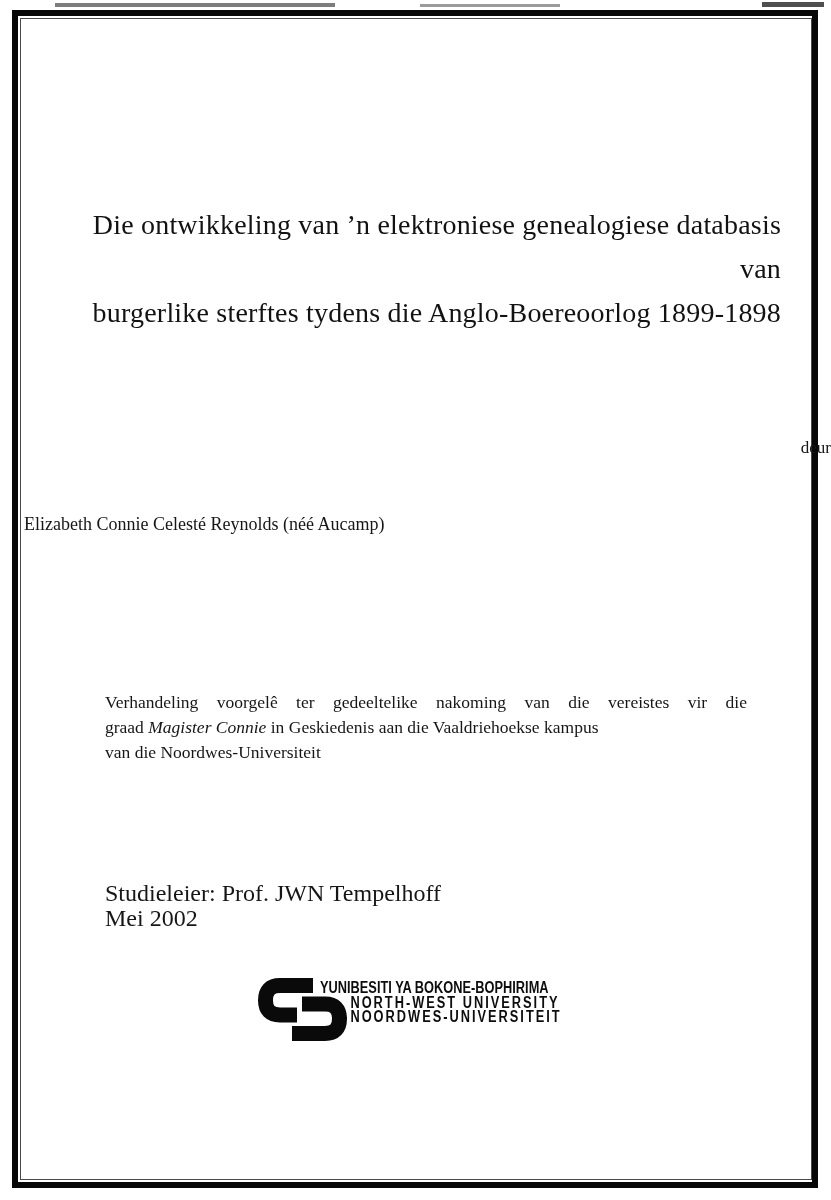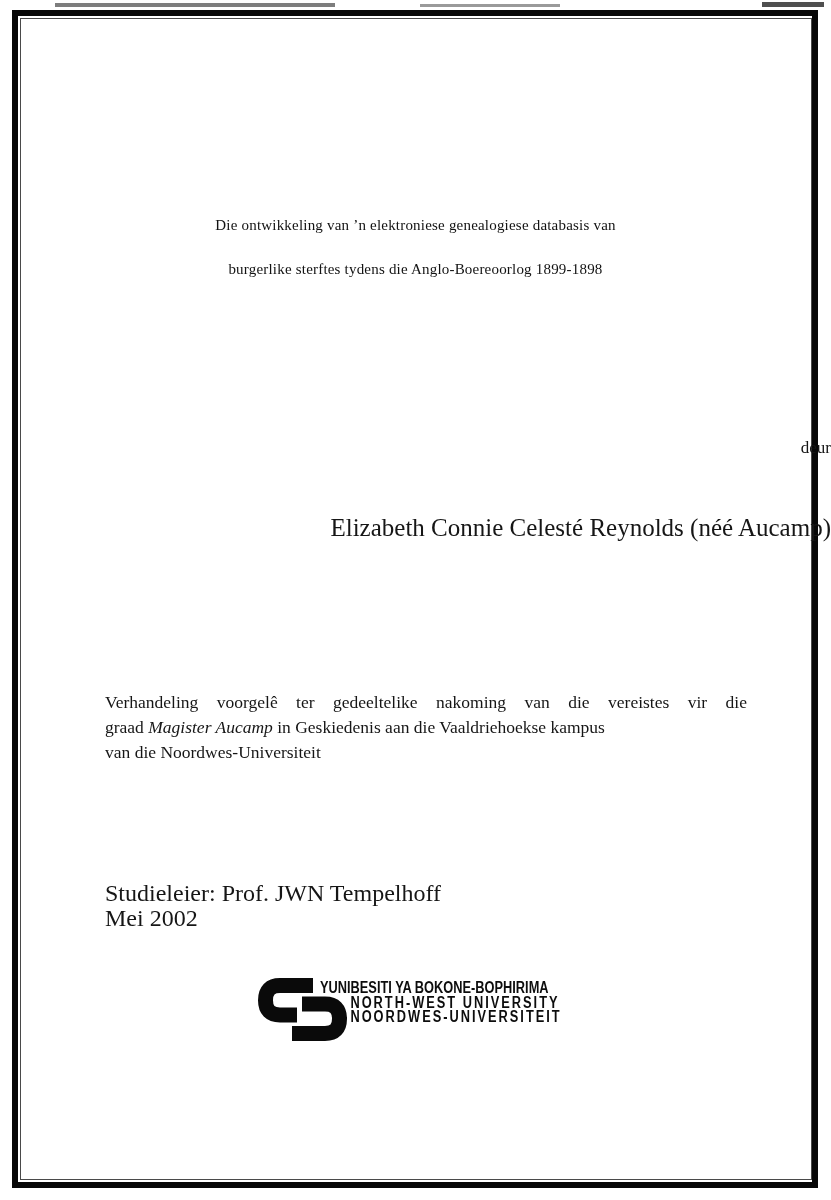--- a/index.html
+++ b/index.html
@@ -23,35 +23,35 @@
     width: 792px; height: 1162px;
     border: 1px solid #4a4a4a;
     box-sizing: border-box;
   }
   .streak1 { position: absolute; top: 3px; left: 55px; width: 280px; height: 4px; background: #7d7d7d; }
   .streak2 { position: absolute; top: 4px; left: 420px; width: 140px; height: 3px; background: #9a9a9a; }
   .streak3 { position: absolute; top: 2px; left: 762px; width: 62px; height: 5px; background: #4f4f4f; }
 
   .title {
     position: absolute; left: 50px; right: 50px; top: 203px;
-    text-align: center;
-    font-size: 15px;
+    text-align: right;
+    font-size: 28px;
     line-height: 44px;
     letter-spacing: 0.2px;
     color: #121212;
   }
   .byline {
     position: absolute; left: 0; right: 0; top: 438px;
     text-align: right;
     font-size: 17px;
   }
   .author {
     position: absolute; left: 0; right: 0; top: 514px;
-    text-align: right;
-    font-size: 25px;
+    text-align: left;
+    font-size: 18px;
     margin-left: 24px;
   }
   .submission {
     position: absolute; left: 105px; top: 658px;
     width: 642px;
     font-size: 17.5px;
     line-height: 25px;
   }
   .submission .just { text-align: justify; text-align-last: justify; margin-top: 32px; }
   .submission i { font-style: italic; }
@@ -95,21 +95,21 @@
     <div>Die ontwikkeling van ’n elektroniese genealogiese databasis van</div>
     <div>burgerlike sterftes tydens die Anglo-Boereoorlog 1899-1898</div>
   </div>
 
   <div class="byline">deur</div>
 
   <div class="author">Elizabeth Connie Celesté Reynolds (néé Aucamp)</div>
 
   <div class="submission">
     <div class="just">Verhandeling voorgelê ter gedeeltelike nakoming van die vereistes vir die</div>
-    <div><span>graad </span><i>Magister Aucamp</i><span> in Geskiedenis aan die Vaaldriehoekse kampus</span></div>
+    <div><span>graad </span><i>Magister Connie</i><span> in Geskiedenis aan die Vaaldriehoekse kampus</span></div>
     <div>van die Noordwes-Universiteit</div>
   </div>
 
   <div class="supervisor">
     <div>Studieleier: Prof. JWN Tempelhoff</div>
     <div>Mei 2002</div>
   </div>
 
   <div class="logo">
     <svg width="89" height="63" viewBox="0 0 89 63" aria-hidden="true">

